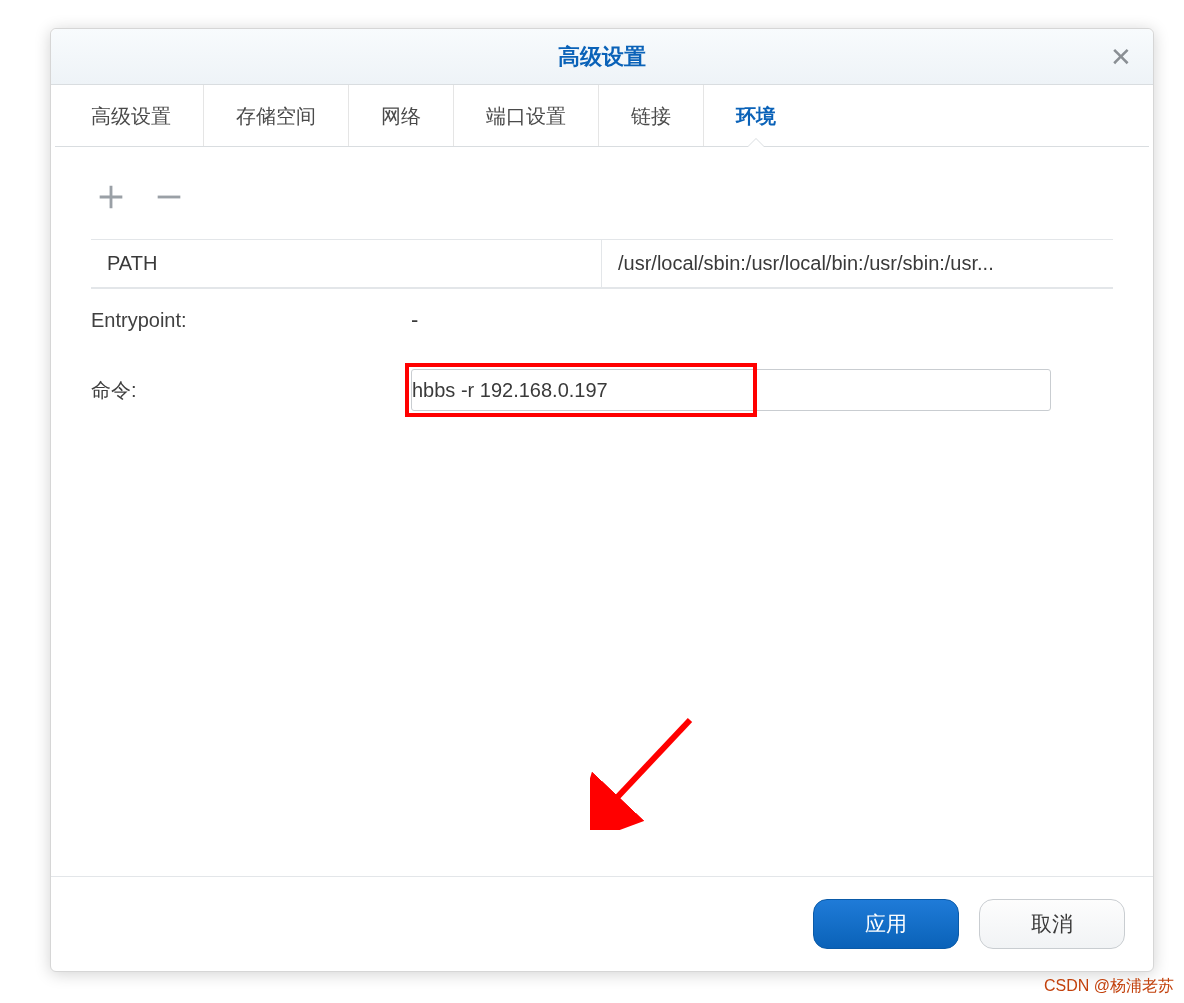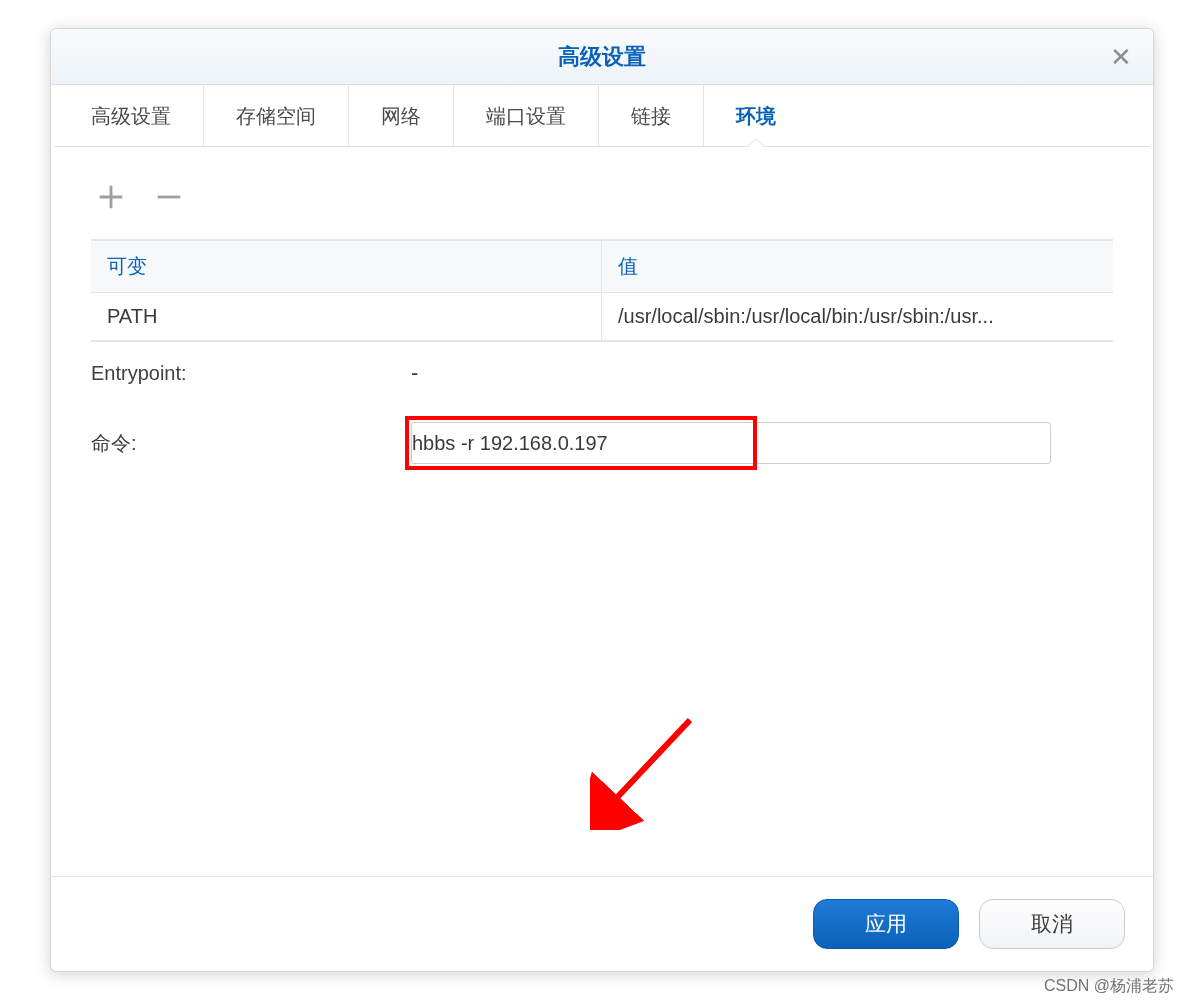--- a/index.html
+++ b/index.html
@@ -193,21 +193,21 @@
     position: absolute;
     left: 590px;
     top: 710px;
     pointer-events: none;
   }
   .watermark {
     position: absolute;
     right: 10px;
     bottom: 6px;
     font-size: 16px;
-    color: #737373;
+    color: #c2410c;
     margin-left: 32px;
   }
 </style>
 </head>
 <body>
 
 <div class="dialog">
 
   <div class="titlebar">
     <div class="titlebar-title">高级设置</div>
@@ -232,24 +232,20 @@
           </svg>
       </div>
       <div class="icon-btn">
         <svg viewBox="0 0 24 24">
             <path d="M4 11h16v2H4z" fill="currentColor"></path>
           </svg>
       </div>
     </div>
 
     <div class="table">
-      <div class="thead">
-        <div class="th col-var">可变</div>
-        <div class="th col-val">值</div>
-      </div>
       <div class="trow">
         <div class="td col-var">PATH</div>
         <div class="td col-val">/usr/local/sbin:/usr/local/bin:/usr/sbin:/usr...</div>
       </div>
     </div>
 
 
     <div class="form-row">
       <div class="form-label">Entrypoint:</div>
       <div class="form-value-static">-</div>

